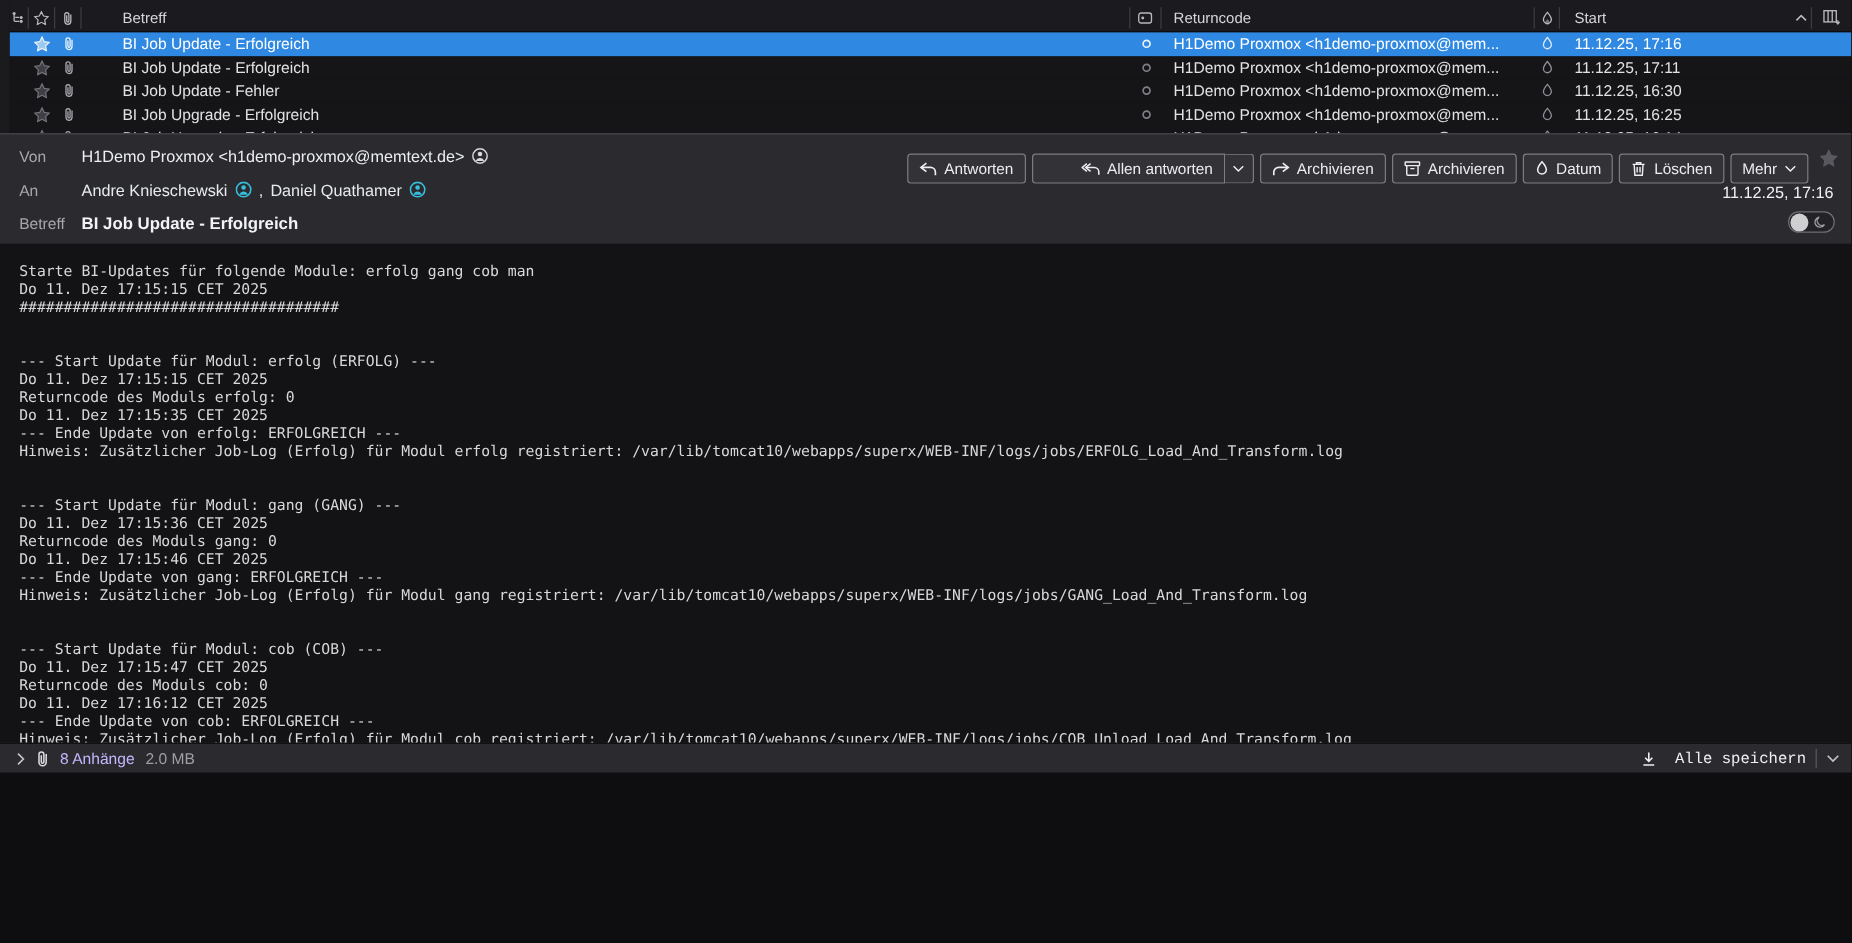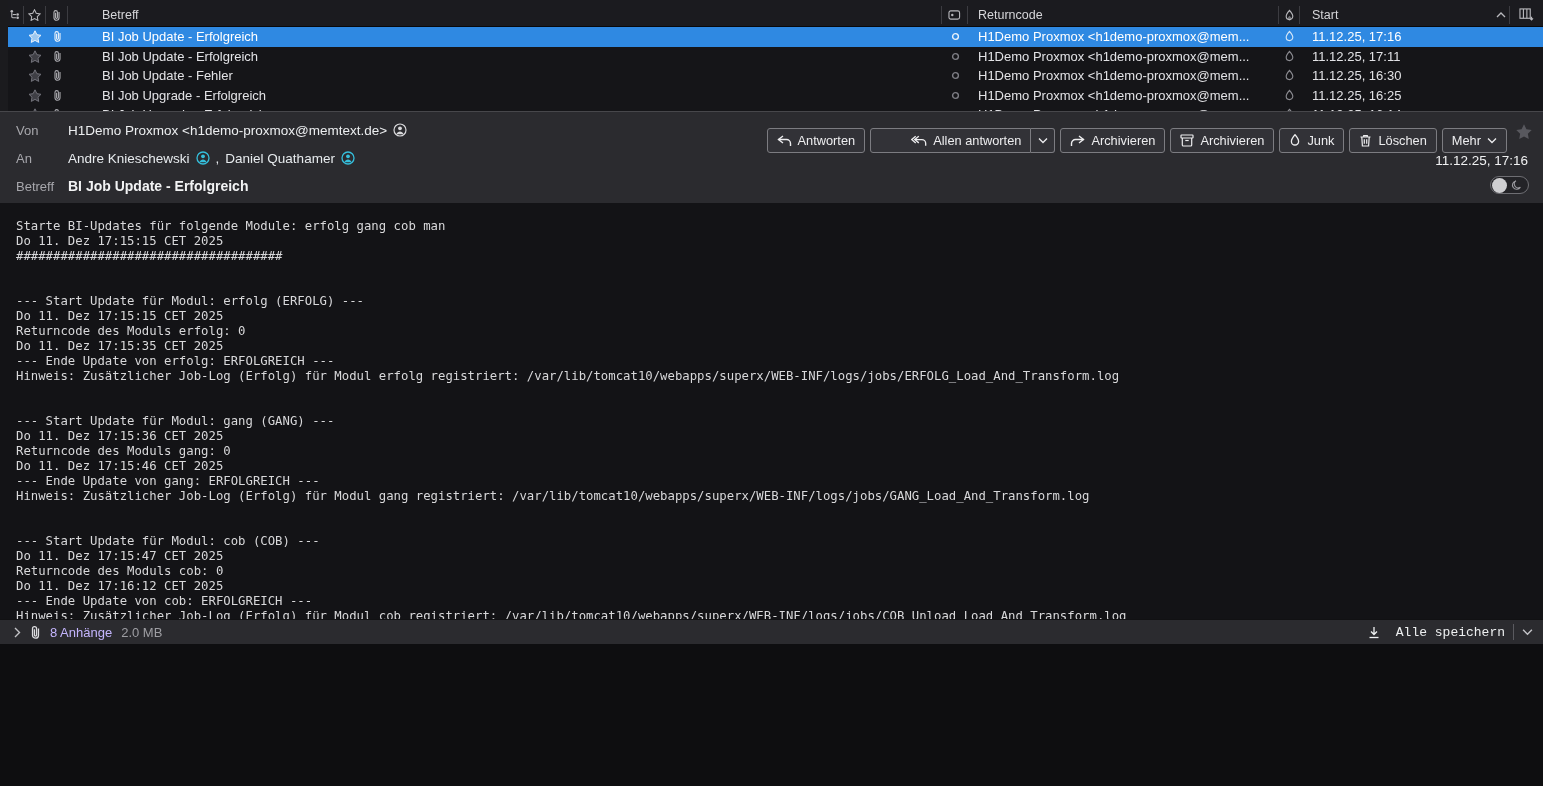--- a/index.html
+++ b/index.html
@@ -368,21 +368,21 @@
               <path d="M2.3 4v7a1 1 0 0 0 1 1h7.4a1 1 0 0 0 1-1V4"></path>
               <path d="M5.3 6.5h3.4"></path>
             </g>
           </svg>
         <span>Archivieren</span>
       </div>
       <div class="btn">
         <svg width="12" height="13" viewBox="0 0 12 13">
             <path d="M6 .8C3.9 3.2 2.4 5.2 2.4 7.4a3.6 3.6 0 0 0 7.2 0C9.6 5.2 8.1 3.2 6 .8z" fill="none" stroke="currentColor" stroke-width="1.3"></path>
           </svg>
-        <span>Junk</span>
+        <span>Datum</span>
       </div>
       <div class="btn">
         <svg width="13" height="13" viewBox="0 0 13 13">
             <g fill="none" stroke="currentColor" stroke-width="1.2">
               <path d="M1.5 3h10M4.7 3V1.7h3.6V3"></path>
               <path d="M2.8 3l.6 9h6.2l.6-9"></path>
               <path d="M5.3 5.2v4.6M7.7 5.2v4.6"></path>
             </g>
           </svg>
         <span>Löschen</span>

